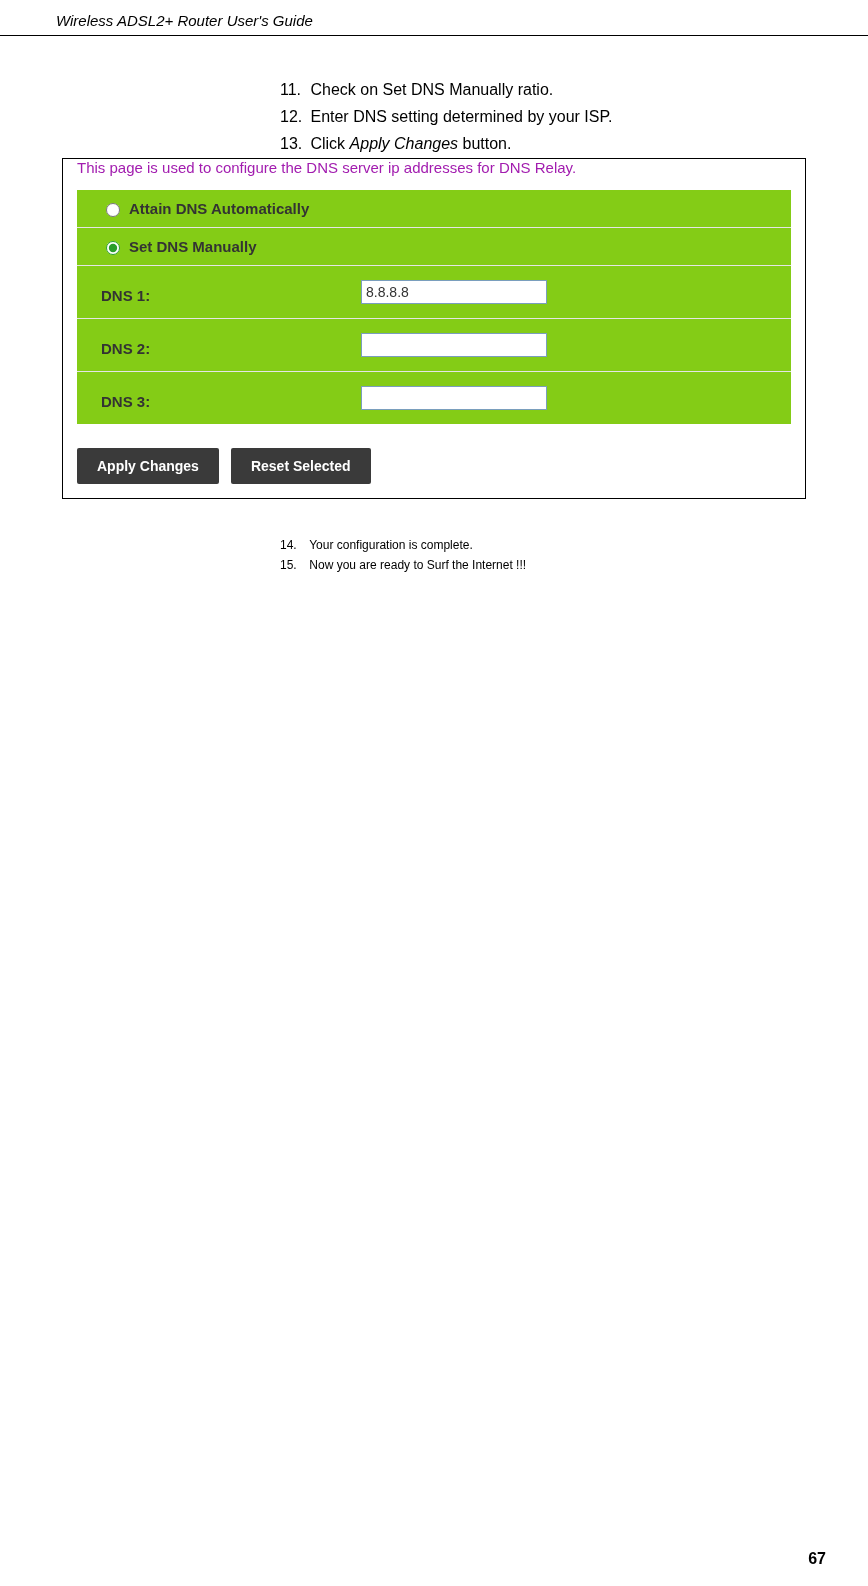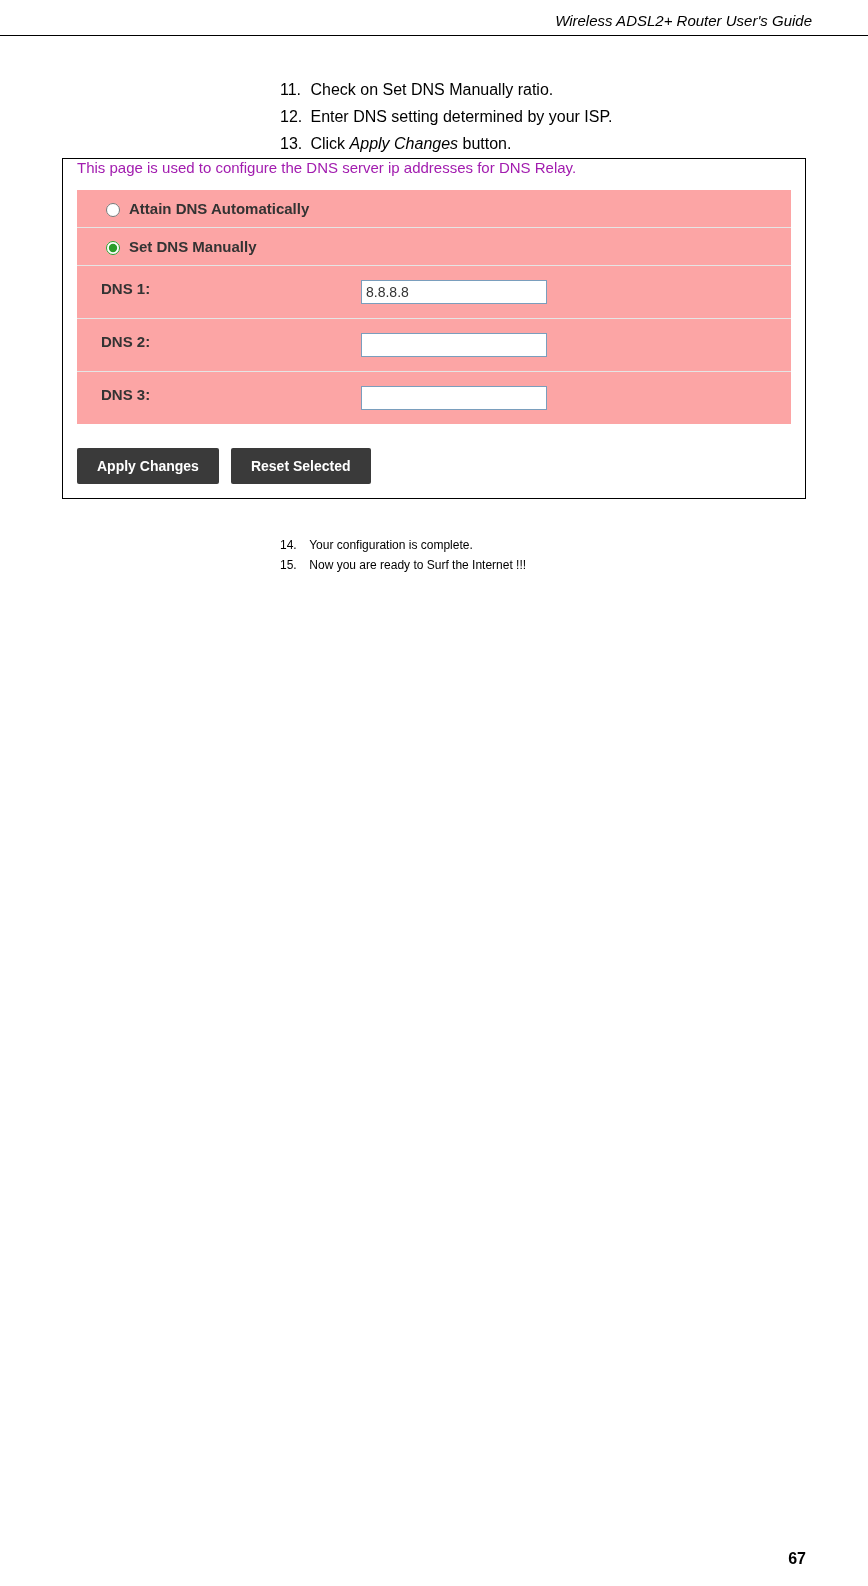--- a/index.html
+++ b/index.html
@@ -9,21 +9,20 @@
       width: 868px;
       height: 1586px;
       background: #ffffff;
       position: relative;
     }
     .header {
       padding: 12px 56px 6px;
       border-bottom: 1px solid #000;
       font-style: italic;
       font-size: 15px;
-      text-align: right;
     }
     .content {
       padding: 40px 40px 0;
     }
     .instructions {
       margin-left: 240px;
       margin-bottom: 0;
     }
     .instructions ol {
       list-style: none;
@@ -52,21 +51,21 @@
       font-size: 20px;
       padding: 10px 14px 2px;
     }
     .panel-desc {
       color: #a21caf;
       font-size: 15px;
       padding: 0 14px 14px;
     }
     .inner-panel {
       margin: 0 14px 14px;
-      background: #fca5a5;
+      background: #84cc16;
     }
     .form-row {
       display: flex;
       align-items: center;
       padding: 10px 24px;
       border-bottom: 1px solid #e5e5e5;
     }
     .form-row:last-child {
       border-bottom: none;
     }
@@ -76,21 +75,21 @@
       color: #333;
       margin-left: 6px;
     }
     .radio-input {
       width: 14px;
       height: 14px;
       accent-color: #2a9d2a;
     }
     .dns-row {
       display: flex;
-      align-items: flex-start;
+      align-items: flex-end;
       padding: 14px 24px;
       border-bottom: 1px solid #e5e5e5;
     }
     .dns-row .label {
       font-weight: bold;
       font-size: 15px;
       color: #333;
       width: 260px;
     }
     .dns-row input[type="text"] {
@@ -120,21 +119,21 @@
       margin-left: 240px;
       margin-top: 36px;
     }
     .instructions-after li {
       font-size: 12px;
       line-height: 1.7;
     }
     .page-number {
       position: absolute;
       bottom: 18px;
-      right: 62px;
+      right: 42px;
       font-weight: bold;
       font-size: 16px;
     }
   </style>
 </head>
 <body>
 
 <div class="header">
   <span>Wireless ADSL2+ Router User's Guide</span>
 </div>

